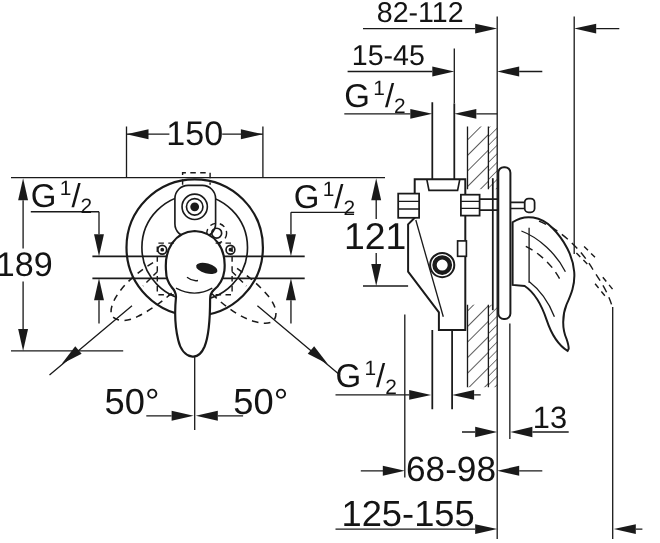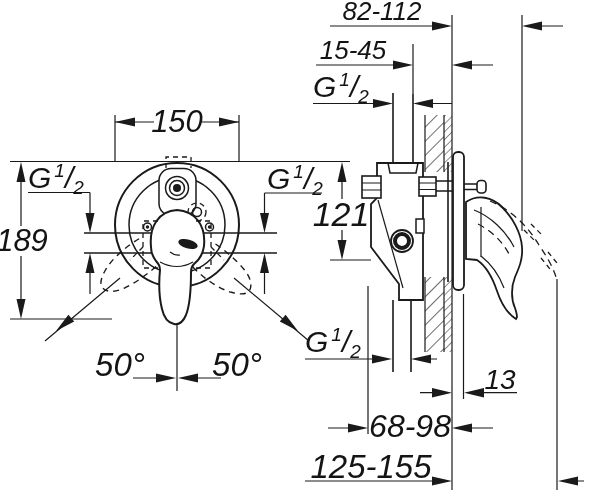--- a/index.html
+++ b/index.html
@@ -1,16 +1,16 @@
 <!DOCTYPE html>
 <html><head>
 <meta charset="utf-8">
 <style>
   html,body{margin:0;padding:0;background:#ffffff;}
-  .stage{position:relative;width:600px;height:494px;background:#ffffff;overflow:hidden;font-style:italic;}
+  .stage{position:relative;width:600px;height:494px;background:#ffffff;overflow:hidden;}
   svg{position:absolute;left:0;top:0;}
   .ln{stroke:#1a1a1a;stroke-width:1.2;fill:none;}
   .ln15{stroke:#1a1a1a;stroke-width:1.5;fill:none;}
   .ln16{stroke:#1a1a1a;stroke-width:1.6;fill:none;}
   .ln18{stroke:#1a1a1a;stroke-width:1.8;fill:none;}
   .ln2{stroke:#1a1a1a;stroke-width:2;fill:none;}
   .wfill{fill:#ffffff;}
   .arrow{fill:#1a1a1a;stroke:none;}
   .dash{stroke:#1a1a1a;stroke-width:1.3;fill:none;stroke-dasharray:7 5;}
   .dash2{stroke:#1a1a1a;stroke-width:1.3;fill:none;stroke-dasharray:5 4;}

